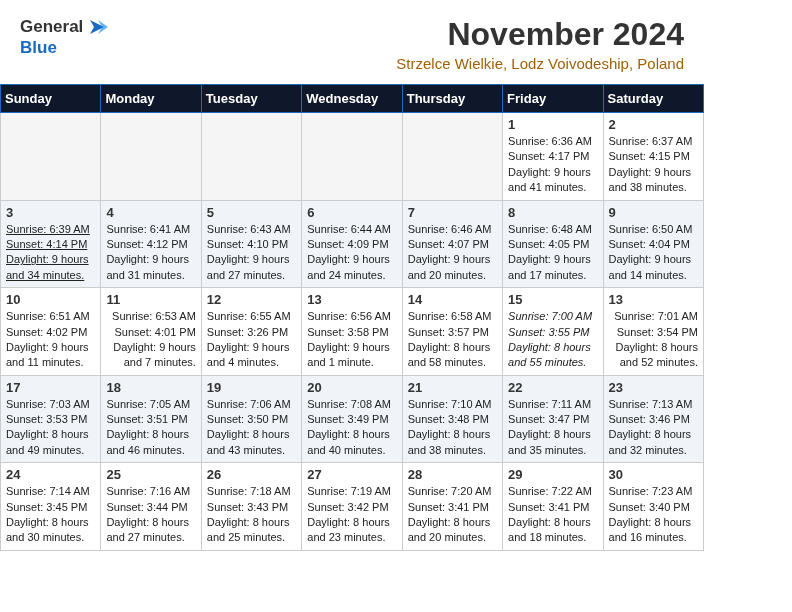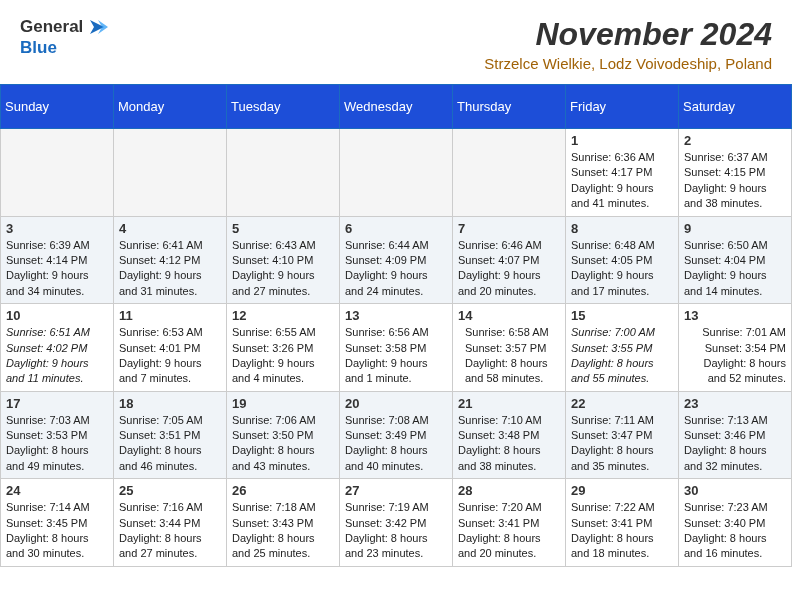--- a/index.html
+++ b/index.html
@@ -20,38 +20,37 @@
       align-items: center;
       gap: 0;
     }
     .title-block {
       text-align: right;
     }
     .main-title {
       font-size: 32px;
       font-weight: bold;
       color: #333;
-      font-style: italic;
     }
     .subtitle {
       font-size: 15px;
       color: #a16207;
       margin-top: 2px;
     }
     .calendar {
       width: 100%;
       border-collapse: collapse;
       margin: 8px 0 0 0;
     }
     .calendar th {
-      background: #1d4ed8;
+      background: #0f172a;
       color: #fff;
       font-size: 13px;
-      font-weight: normal;
-      padding: 14px 4px;
+      font-weight: bold;
+      padding: 6px 4px;
       border: 1px solid #1a6bbf;
       text-align: left;
     }
     .calendar td {
       border: 1px solid #ccc;
       vertical-align: top;
       padding: 4px 5px;
       font-size: 11px;
       color: #333;
       width: calc(100% / 7);
@@ -83,21 +82,21 @@
     .calendar tbody tr:nth-child(even) td {
       background: #eef2f7;
     }
     .calendar tbody tr td.empty {
       background: #f5f5f5 !important;
     }
   </style>
 </head>
 <body>
 
-<div style="width:792px;min-height:612px;background:#fff;overflow:hidden;">
+<div style="width:704px;min-height:612px;background:#fff;overflow:hidden;">
   <div class="header">
     <div class="logo">
 <div style="display:flex;flex-direction:column;line-height:1.15;margin-right:4px;">
   <div style="display:flex;align-items:center;">
     <span style="font-size:17px;font-weight:bold;color:#333;">General</span>
     <svg width="22" height="22" viewBox="0 0 22 22" style="margin-left:3px;">
       <polygon points="4,4 18,11 4,18 8,11" fill="#1a6bbf"></polygon>
       <polygon points="12,4 22,11 12,18 16,11" fill="#2196F3" opacity="0.7"></polygon>
     </svg>
   </div>
@@ -140,21 +139,21 @@
             <span class="day-number">2</span>
             <div class="day-info" style="white-space: pre-line;">Sunrise: 6:37 AM
 Sunset: 4:15 PM
 Daylight: 9 hours
 and 38 minutes.</div>
           </td>
         </tr>
         <tr>
           <td>
             <span class="day-number">3</span>
-            <div class="day-info" style="white-space: pre-line;">Sunrise: 6:39 AM
+            <div class="day-info" style="white-space: pre-line; text-decoration: underline;">Sunrise: 6:39 AM
 Sunset: 4:14 PM
 Daylight: 9 hours
 and 34 minutes.</div>
           </td>
           <td>
             <span class="day-number">4</span>
             <div class="day-info" style="white-space: pre-line;">Sunrise: 6:41 AM
 Sunset: 4:12 PM
 Daylight: 9 hours
 and 31 minutes.</div>
@@ -191,49 +190,49 @@
             <span class="day-number">9</span>
             <div class="day-info" style="white-space: pre-line;">Sunrise: 6:50 AM
 Sunset: 4:04 PM
 Daylight: 9 hours
 and 14 minutes.</div>
           </td>
         </tr>
         <tr>
           <td>
             <span class="day-number">10</span>
-            <div class="day-info" style="white-space: pre-line; font-style: italic;">Sunrise: 6:51 AM
+            <div class="day-info" style="white-space: pre-line;">Sunrise: 6:51 AM
 Sunset: 4:02 PM
 Daylight: 9 hours
 and 11 minutes.</div>
           </td>
           <td>
             <span class="day-number">11</span>
-            <div class="day-info" style="white-space: pre-line;">Sunrise: 6:53 AM
+            <div class="day-info" style="white-space: pre-line; text-align: right;">Sunrise: 6:53 AM
 Sunset: 4:01 PM
 Daylight: 9 hours
 and 7 minutes.</div>
           </td>
           <td>
             <span class="day-number">12</span>
             <div class="day-info" style="white-space: pre-line;">Sunrise: 6:55 AM
 Sunset: 3:26 PM
 Daylight: 9 hours
 and 4 minutes.</div>
           </td>
           <td>
             <span class="day-number">13</span>
             <div class="day-info" style="white-space: pre-line;">Sunrise: 6:56 AM
 Sunset: 3:58 PM
 Daylight: 9 hours
 and 1 minute.</div>
           </td>
           <td>
             <span class="day-number">14</span>
-            <div class="day-info" style="white-space: pre-line; margin-left: 7px;">Sunrise: 6:58 AM
+            <div class="day-info" style="white-space: pre-line;">Sunrise: 6:58 AM
 Sunset: 3:57 PM
 Daylight: 8 hours
 and 58 minutes.</div>
           </td>
           <td>
             <span class="day-number">15</span>
             <div class="day-info" style="white-space: pre-line; font-style: italic;">Sunrise: 7:00 AM
 Sunset: 3:55 PM
 Daylight: 8 hours
 and 55 minutes.</div>

